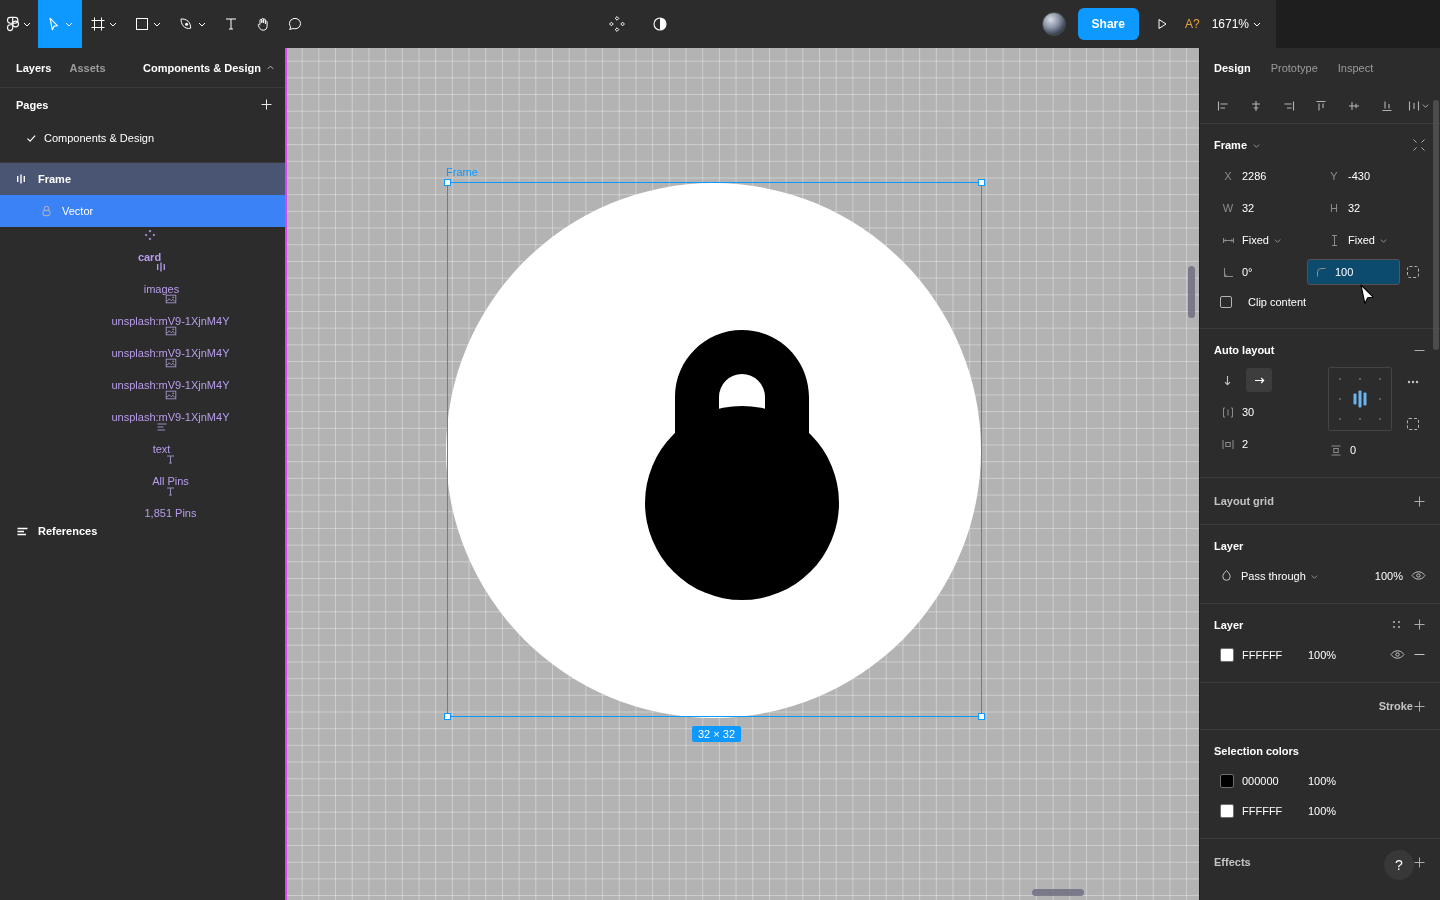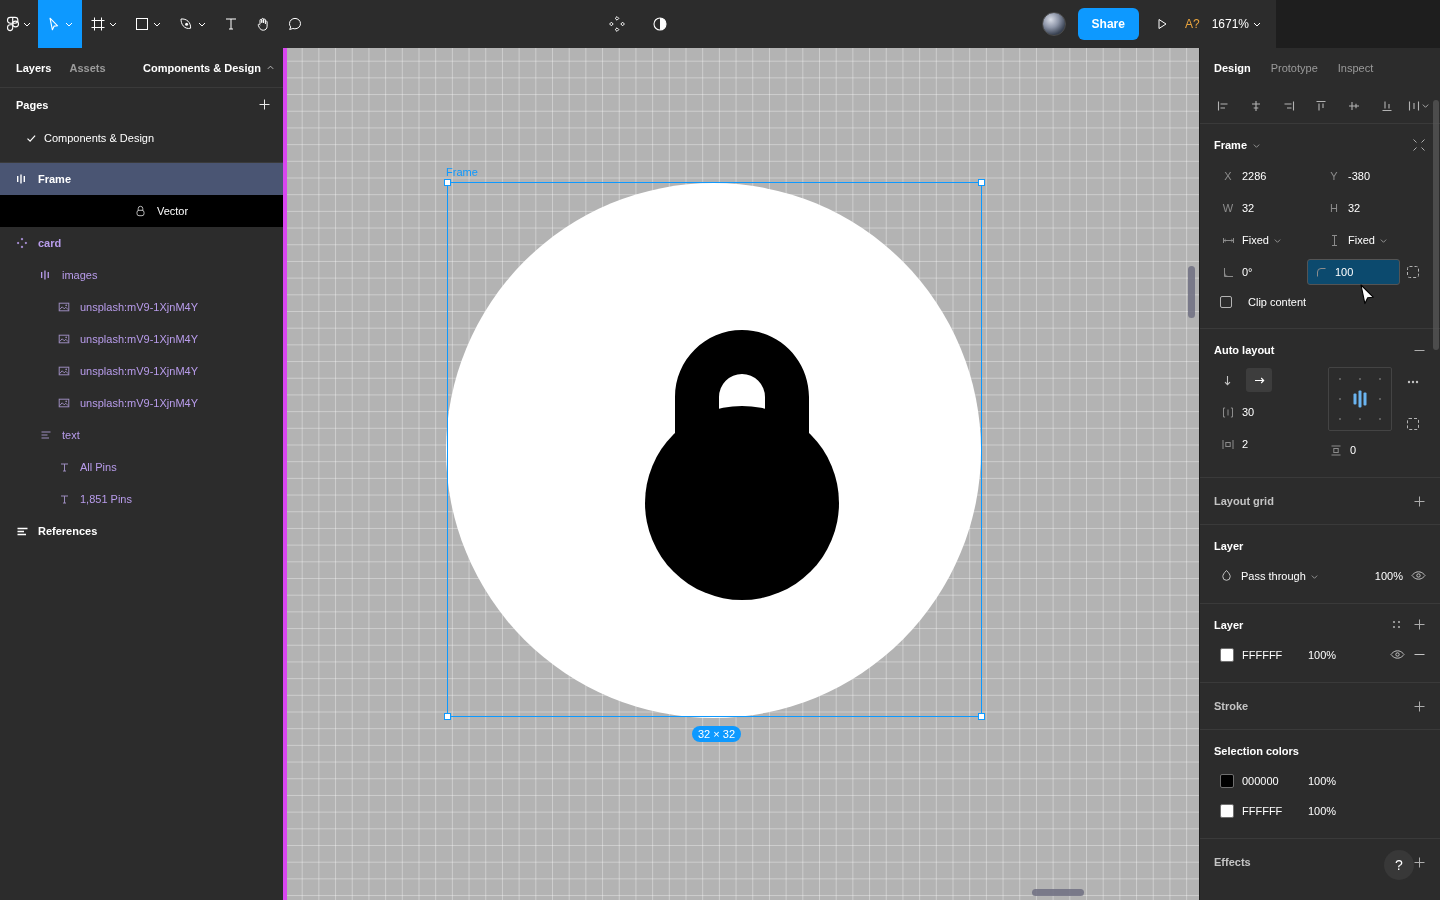--- a/index.html
+++ b/index.html
@@ -50,21 +50,21 @@
   .a-badge { color: #e8a33d; font-size: 12px; cursor: pointer; }
   .zoomlbl {
     display: flex; align-items: center; gap: 3px;
     font-size: 12px; color: #fff; cursor: pointer; padding-right: 4px;
   }
   .ico { display: block; }
 
   
   .left {
     position: absolute; top: 48px; left: 0; width: 287px; height: 852px;
-    background: #2c2c2c; border-right: 4px solid #d946ef;
+    background: #2c2c2c; border-right: 2px solid #d946ef;
     z-index: 20; overflow: hidden;
   }
   .left-tabs {
     height: 40px; display: flex; align-items: center;
     padding: 0 16px; gap: 18px; border-bottom: 1px solid #3a3a3a;
     position: relative;
   }
   .ltab { font-size: 11px; color: #9b9b9b; cursor: pointer; font-weight: bold; }
   .ltab.active { color: #ffffff; }
   .file-name {
@@ -85,22 +85,22 @@
   .page-row .tick { width: 14px; display: inline-flex; justify-content: center; }
   .page-row.indent { padding-left: 40px; }
   .pages-sep { height: 1px; background: #3a3a3a; margin-top: 8px; }
 
   .layer-row {
     height: 32px; display: flex; align-items: center;
     font-size: 11px; cursor: pointer; gap: 8px; color: #ffffff;
   }
   .layer-row .lic { width: 16px; display: inline-flex; align-items: center; justify-content: center; flex: 0 0 16px; }
   .layer-row.sel-parent { background: #4a5573; }
-  .layer-row.sel-child { background: #000000; justify-content: center; }
-  .layer-row.purple { color: #b89ceb; }
+  .layer-row.sel-child { background: #3b82f6; }
+  .layer-row.purple { color: #b89ceb; flex-direction: column; }
   .lvl0 { padding-left: 14px; }
   .lvl1 { padding-left: 38px; }
   .lvl2 { padding-left: 56px; }
   .bold { font-weight: bold; }
 
   
   .canvas {
     position: absolute; top: 48px; left: 287px;
     width: 912px; height: 852px;
     background-color: #b3b3b3;
@@ -130,21 +130,21 @@
   }
   .h-tl { left: -4px; top: -4px; } .h-tr { right: -4px; top: -4px; }
   .h-bl { left: -4px; bottom: -4px; } .h-br { right: -4px; bottom: -4px; }
   .frame-label {
     position: absolute; left: 159px; top: 118px;
     font-size: 11px; color: #0d99ff; white-space: nowrap;
   }
   .size-badge {
     position: absolute; left: 405px; top: 678px;
     background: #0d99ff; color: #fff; font-size: 11px;
-    padding: 2px 6px; border-radius: 8px; white-space: nowrap;
+    padding: 2px 6px; border-radius: 2px; white-space: nowrap;
   }
   .sb-v {
     position: absolute; right: 4px; top: 218px;
     width: 7px; height: 52px; border-radius: 4px;
     background: #6f6f81; opacity: .85; cursor: pointer;
   }
   .sb-h {
     position: absolute; left: 745px; bottom: 4px;
     width: 52px; height: 7px; border-radius: 4px;
     background: #6f6f81; opacity: .85; cursor: pointer;
@@ -624,21 +624,21 @@
         </span>
       </div>
 
       <div class="prow">
         <div class="pfield">
           <span class="plabel">X</span>
           <span class="pval">2286</span>
         </div>
         <div class="pfield">
           <span class="plabel">Y</span>
-          <span class="pval">-380</span>
+          <span class="pval">-430</span>
         </div>
       </div>
 
       <div class="prow">
         <div class="pfield">
           <span class="plabel">W</span>
           <span class="pval">32</span>
         </div>
         <div class="pfield">
           <span class="plabel">H</span>
@@ -894,21 +894,21 @@
           <span>
             <svg width="13" height="13" viewBox="0 0 13 13">
                 <path d="M1.5 6.5h10" stroke="#c4c4c4" stroke-width="1"></path>
               </svg>
           </span>
         </span>
       </div>
     </div>
 
     <div class="sect" style="padding-top:12px; padding-bottom:12px;">
-      <div class="sect-hdr" style="margin-bottom:0;">
+      <div class="sect-hdr" style="margin-bottom:0;justify-content:flex-end;">
         <span class="sect-title dim">Stroke</span>
         <span class="sect-act">
           <svg width="13" height="13" viewBox="0 0 13 13">
               <path d="M6.5 1.5v10M1.5 6.5h10" stroke="#c4c4c4" stroke-width="1"></path>
             </svg>
         </span>
       </div>
     </div>
 
     <div class="sect">

